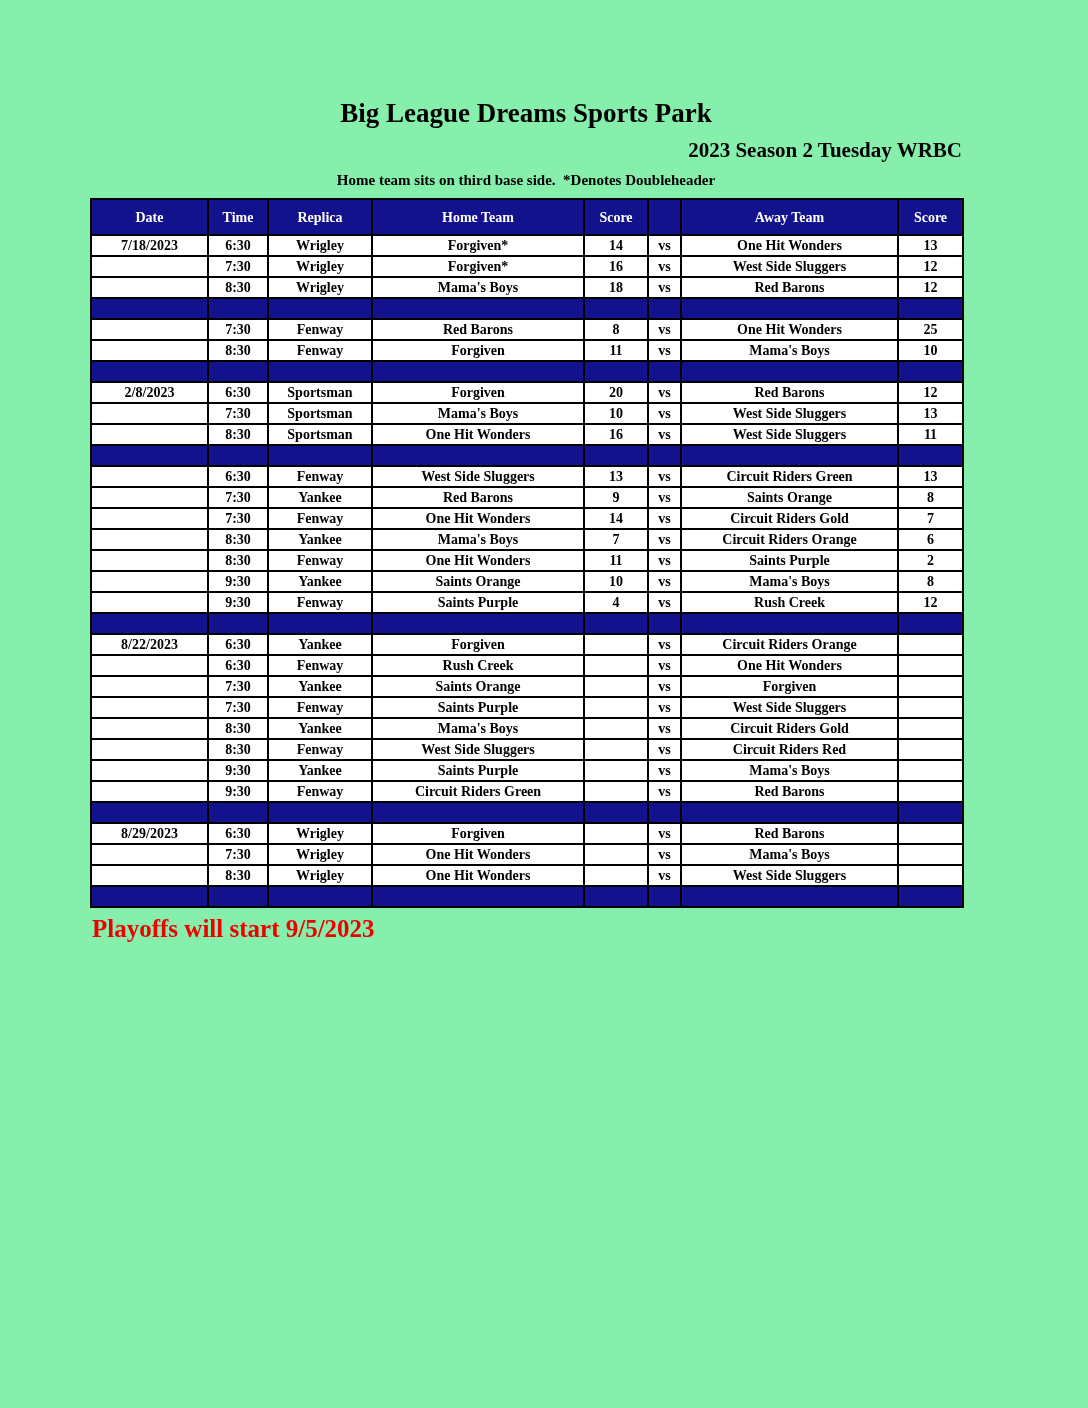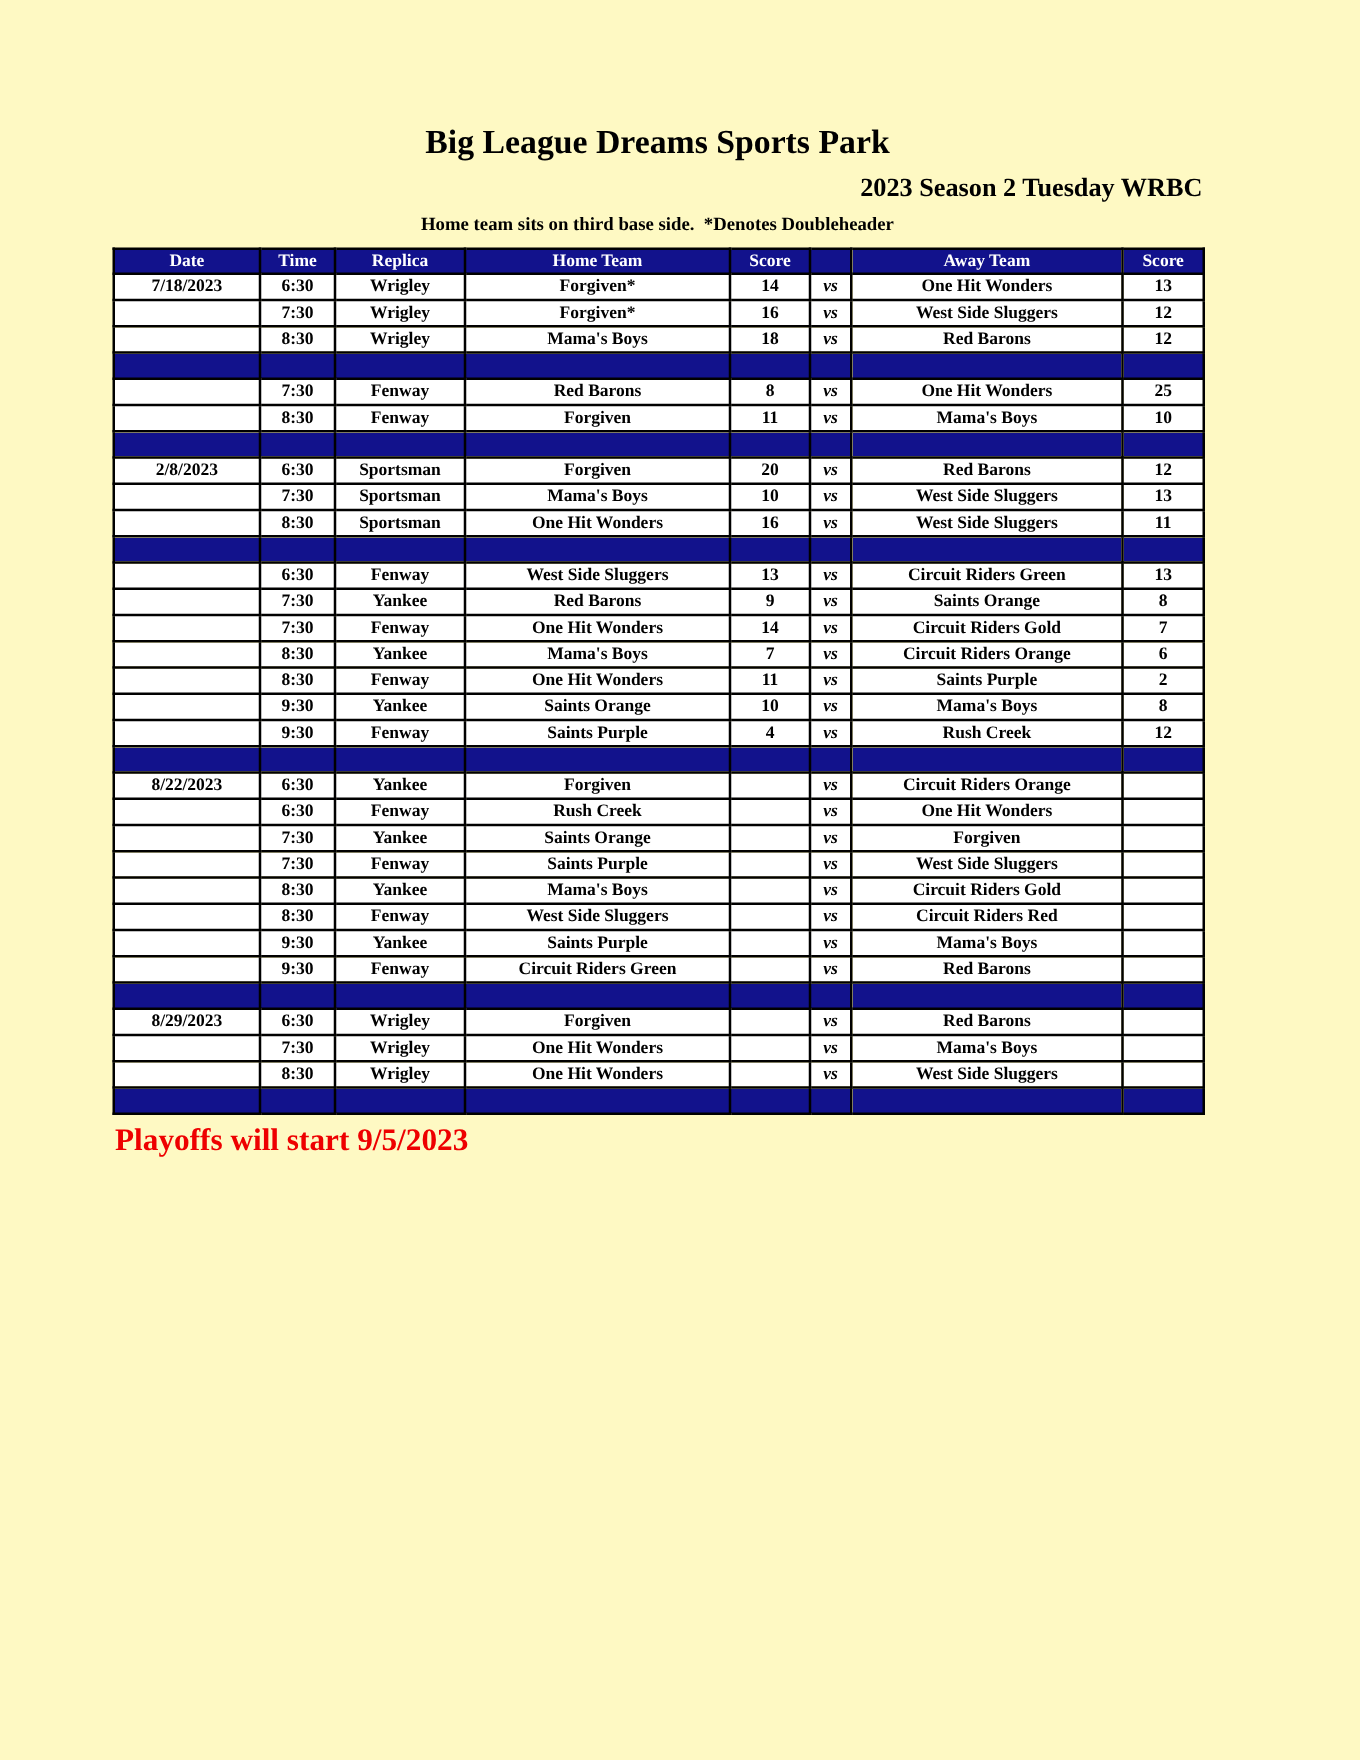--- a/index.html
+++ b/index.html
@@ -9,21 +9,21 @@
   }
   * { box-sizing: border-box; }
   body {
     margin: 0;
     background: #ffffff;
     font-family: "Liberation Serif", "DejaVu Serif", serif;
   }
   .page {
     width: 1088px;
     height: 1408px;
-    background: #fef9c3;
+    background: #86efac;
     padding-top: 98px;
     position: relative;
   }
   .header-block {
     width: 872px;
     margin-left: 90px;
     text-align: center;
   }
   .title {
     font-size: 27px;
@@ -63,29 +63,28 @@
     font-size: 14px;
     line-height: 17px;
     overflow: hidden;
     white-space: nowrap;
     color: #000;
     background: #ffffff;
   }
   table.schedule thead th {
     background: var(--navy);
     color: #ffffff;
-    height: 20px;
+    height: 36px;
   }
   tr.separator-row td {
     background: var(--navy);
     height: 21px;
   }
   td.hl { background: var(--yellow); }
   td.vs-cell {
-    font-style: italic;
     font-size: 13px;
   }
   .footer-note {
     margin-left: 92px;
     margin-top: 7px;
     color: var(--red);
     font-size: 25px;
     font-weight: bold;
     font-family: Liberation Serif, serif;
   }

